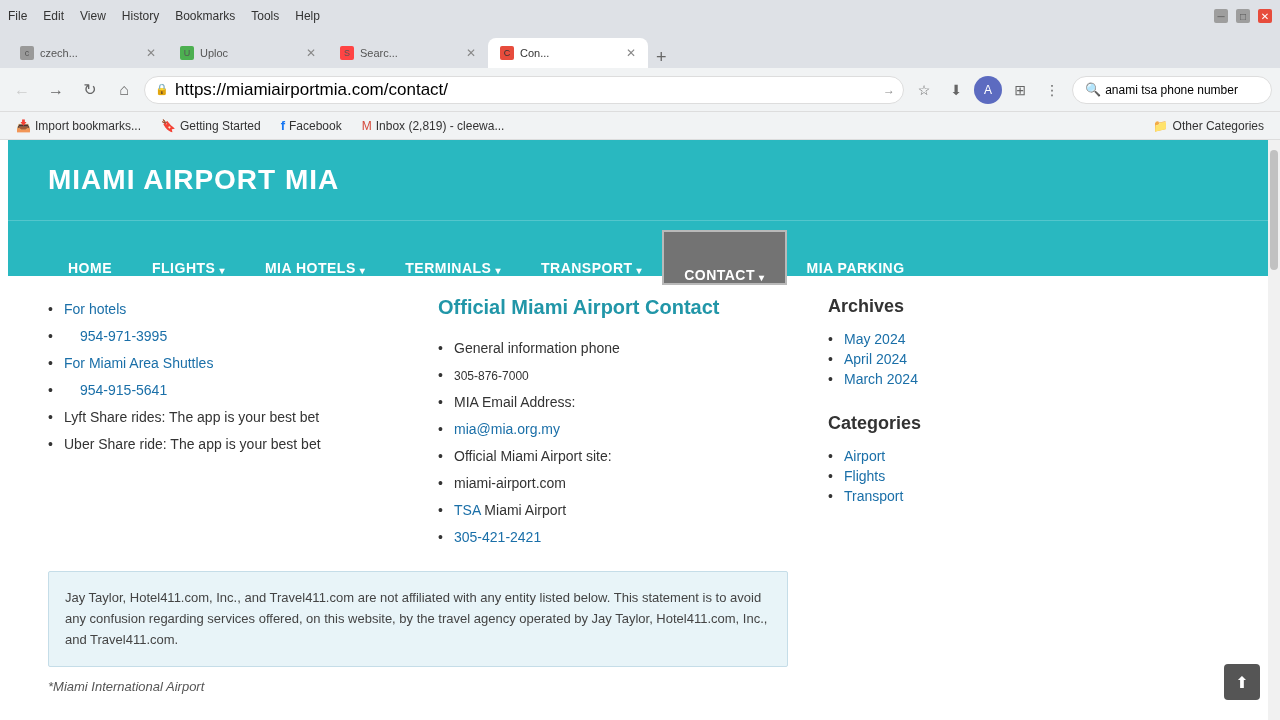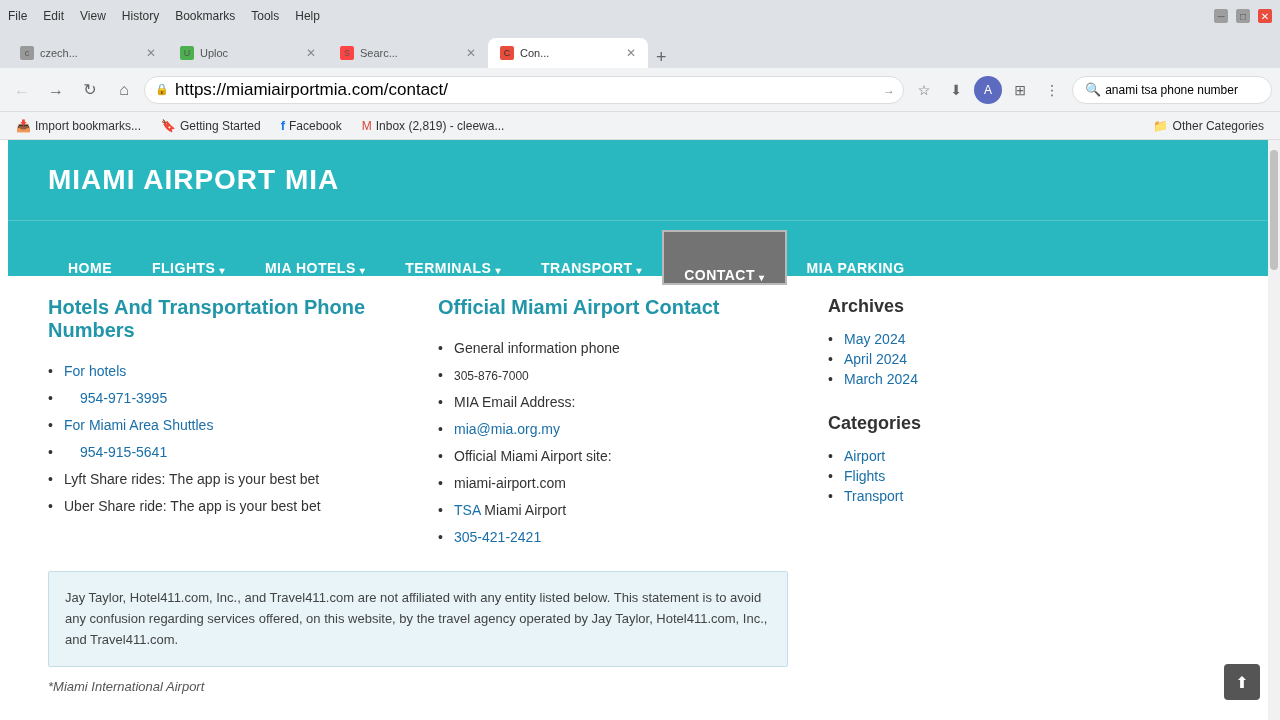--- a/index.html
+++ b/index.html
@@ -212,21 +212,20 @@
           </div>
         </div>
       </div>
 
       <div class="page-body">
 
         <div class="main-content">
           <div class="two-col">
 
             <div class="col-left">
-              <div class="section-title">Hotels And Transportation Phone Numbers</div>
               <ul class="bullet-list">
                 <li>
                   <a href="#">For hotels</a>
                 </li>
                 <li style="list-style:none;">
                   <span class="phone-number phone-indent">954-971-3995</span>
                 </li>
                 <li>
                   <a href="#">For Miami Area Shuttles</a>
                 </li>

